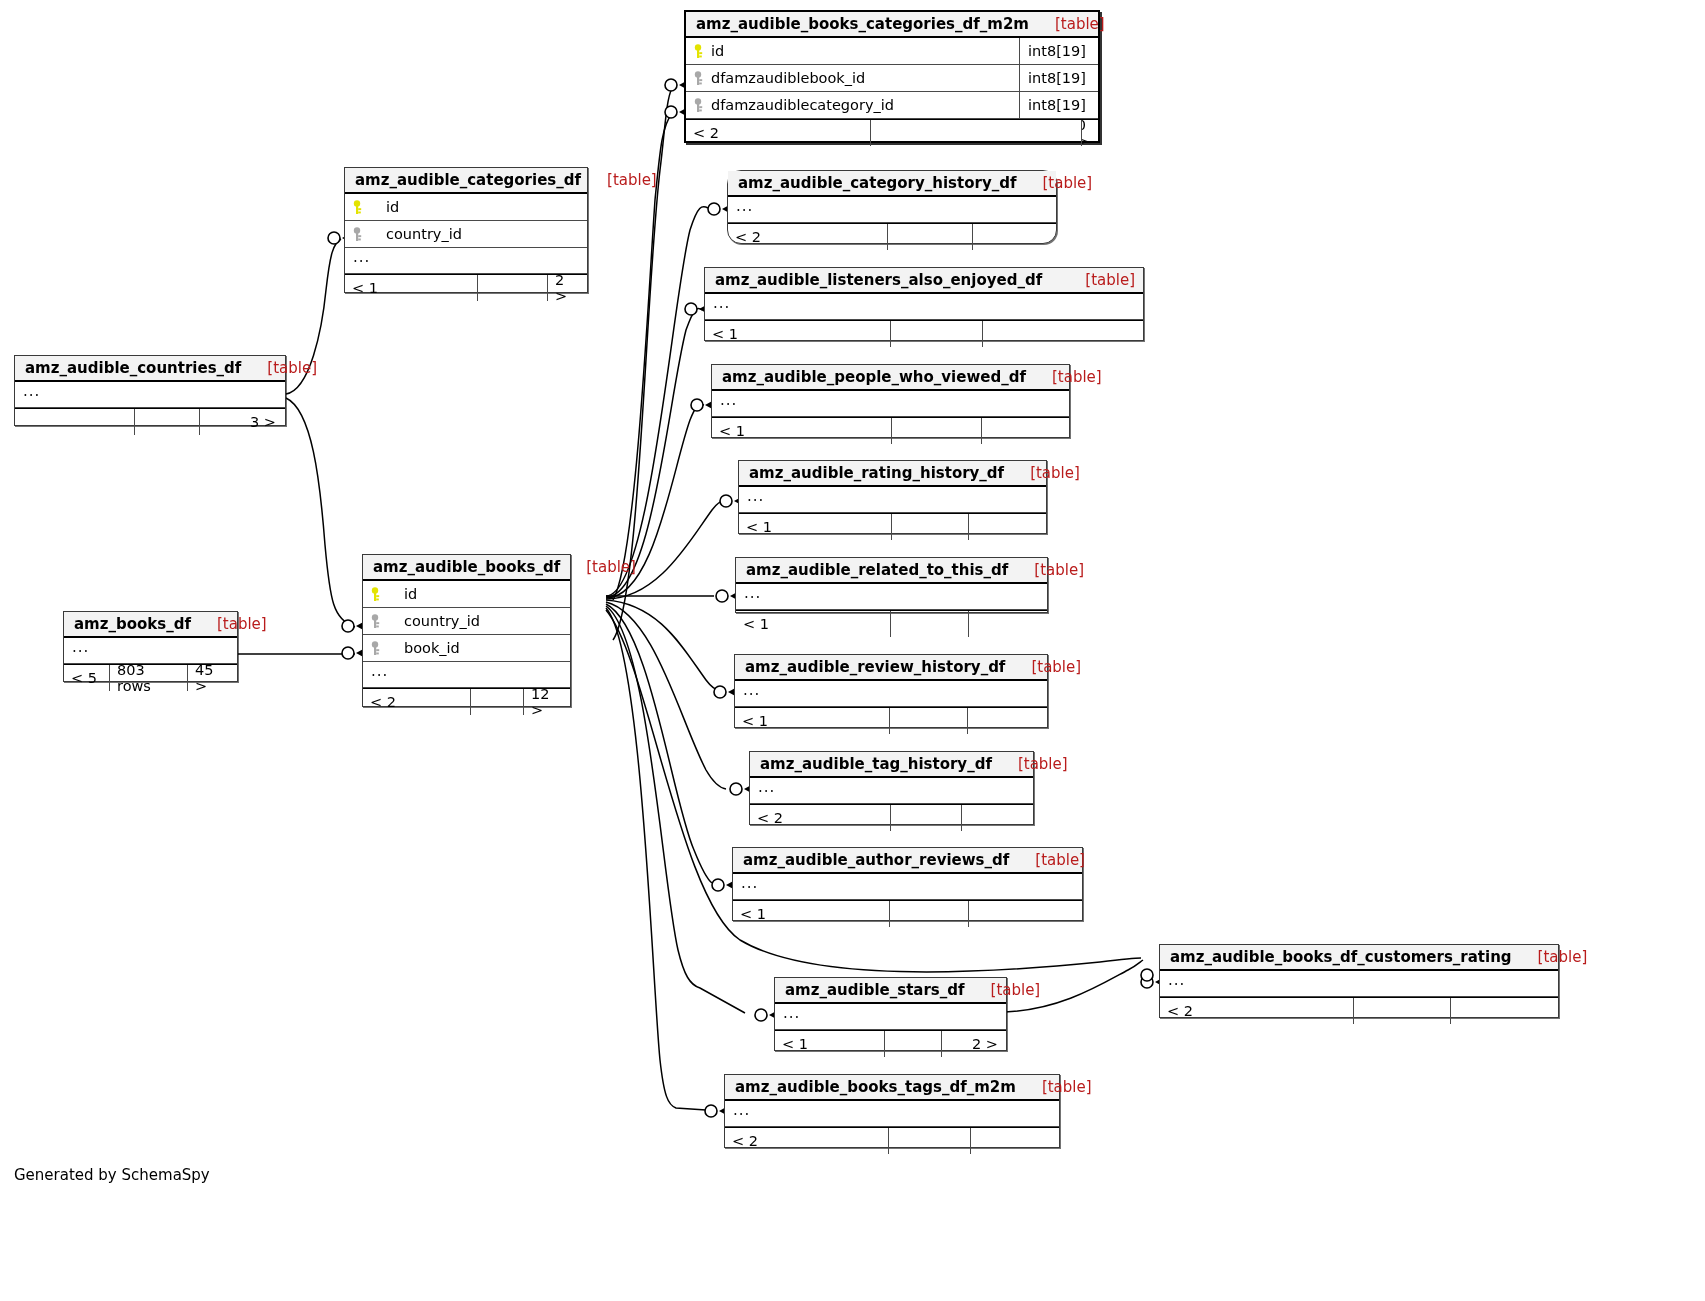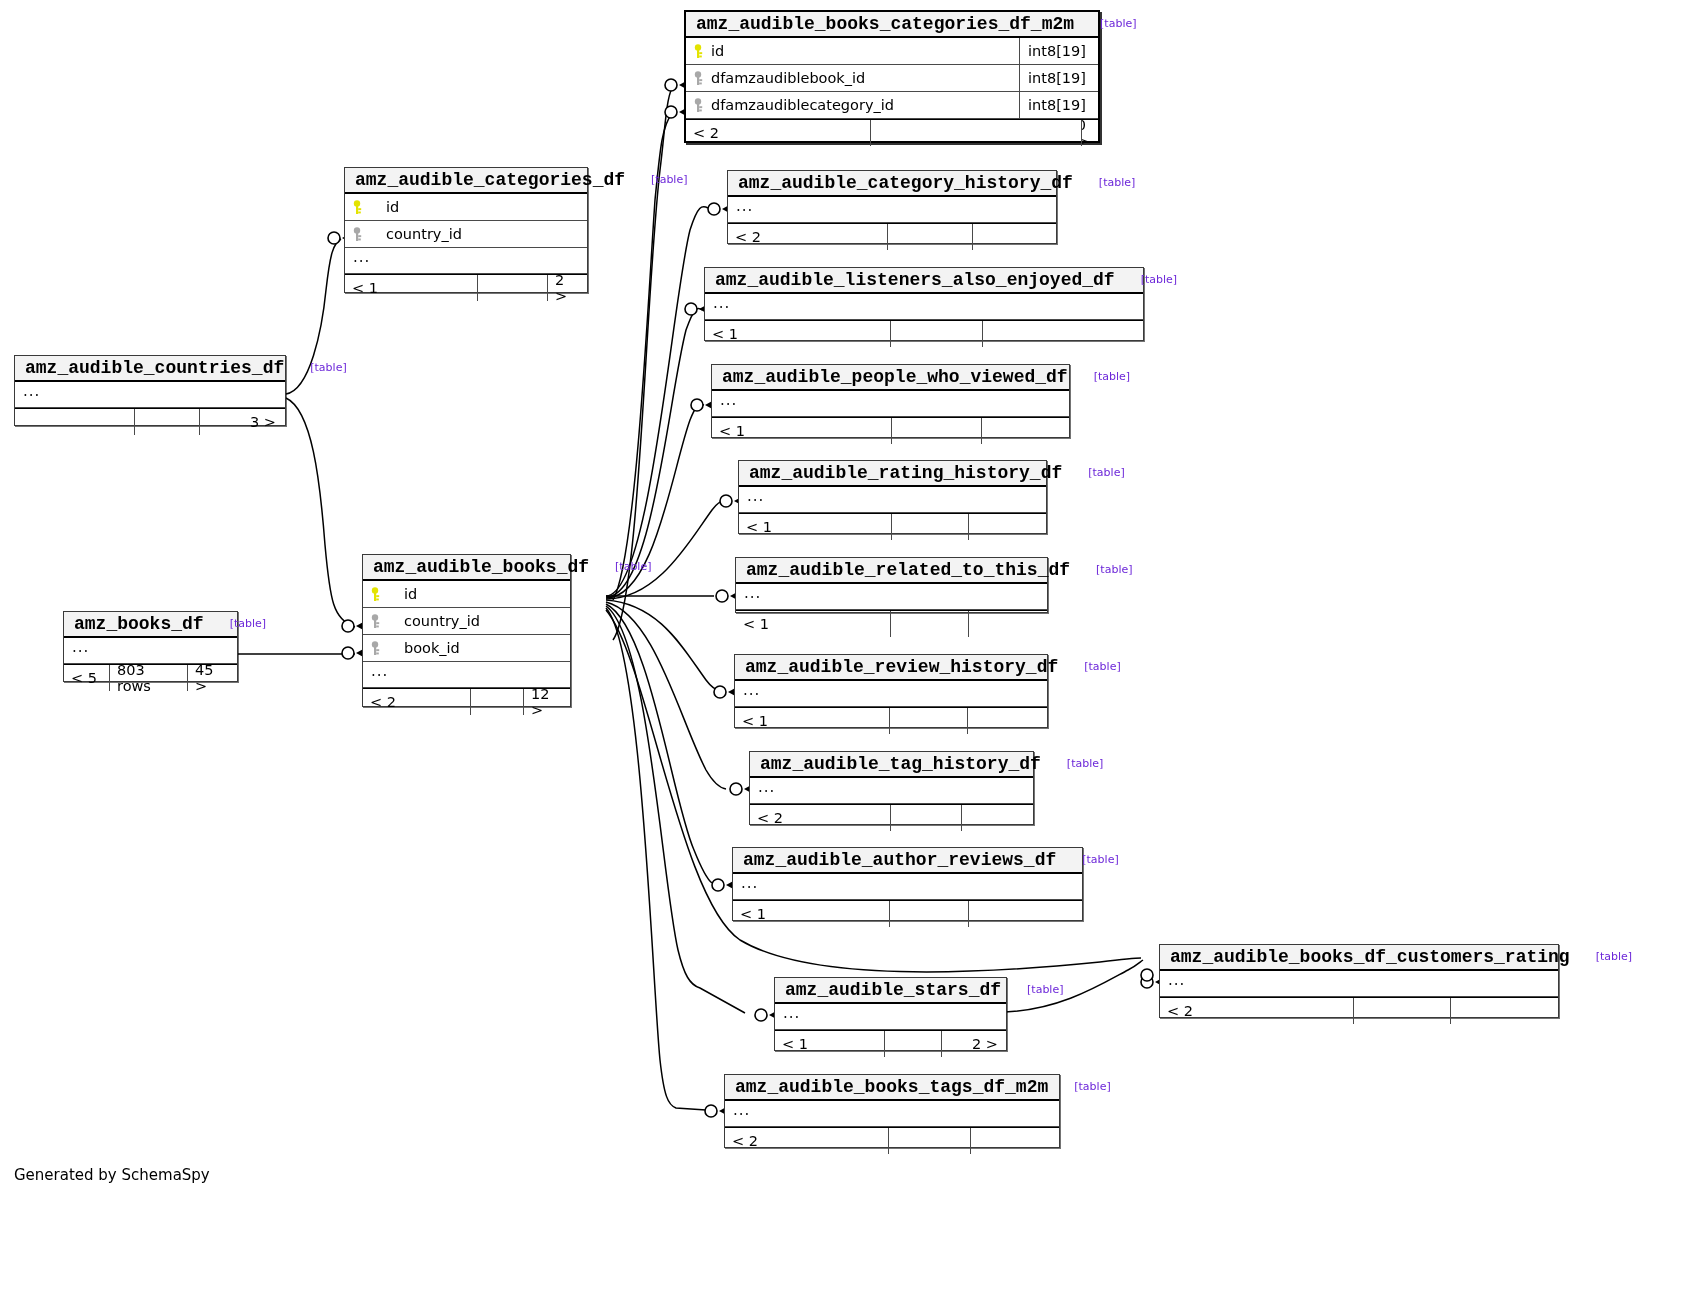--- a/index.html
+++ b/index.html
@@ -21,22 +21,22 @@
   .table-box.thick{border:2px solid #000;box-shadow:2px 2px 0 0 rgba(0,0,0,0.8);}
 
   .tbl-header{
     background:#f3f3f3;
     border-bottom:2px solid #000;
     display:flex;align-items:center;justify-content:space-between;
     padding:2px 8px 3px 10px;
     height:26px;box-sizing:border-box;
     white-space:nowrap;
   }
-  .tbl-name{font-weight:bold;font-size:18px;letter-spacing:0px;font-family:Liberation Mono, monospace;}
-  .tbl-kind{font-size:11px;color:#6d28d9;padding-left:26px;font-weight:normal;}
+  .tbl-name{font-weight:bold;font-size:15px;letter-spacing:0px;}
+  .tbl-kind{font-size:15px;color:#b91c1c;padding-left:26px;font-weight:normal;}
 
   .col-row{
     height:27px;box-sizing:border-box;
     display:flex;align-items:center;
     border-bottom:1px solid #4a4a4a;
     padding-left:8px;
     font-size:14.5px;
     white-space:nowrap;
   }
   .col-row:last-of-type{border-bottom:none;}
@@ -308,21 +308,21 @@
     <div class="ellipsis-row">
       <span class="dots">...</span>
     </div>
     <div class="footer-row">
       <div class="footer-cell fc-left" style="flex:0 0 46px;">&lt; 5</div>
       <div class="footer-cell fc-center" style="flex:0 0 78px;">803 rows</div>
       <div class="footer-cell fc-right" style="flex:1;padding-right:7px;">45 &gt;</div>
     </div>
   </div>
 
-  <div class="table-box" style="left:727px;top:170px;width:330px;height:74px;">
+  <div class="table-box" style="left:727px;top:170px;width:330px;height:74px;border-radius:14px;">
     <div class="tbl-header">
       <span class="tbl-name">amz_audible_category_history_df</span>
       <span class="tbl-kind">[table]</span>
     </div>
     <div class="ellipsis-row">
       <span class="dots">...</span>
     </div>
     <div class="footer-row">
       <div class="footer-cell fc-left" style="flex:0 0 160px;">&lt; 2</div>
       <div class="footer-cell fc-center" style="flex:0 0 85px;"></div>

